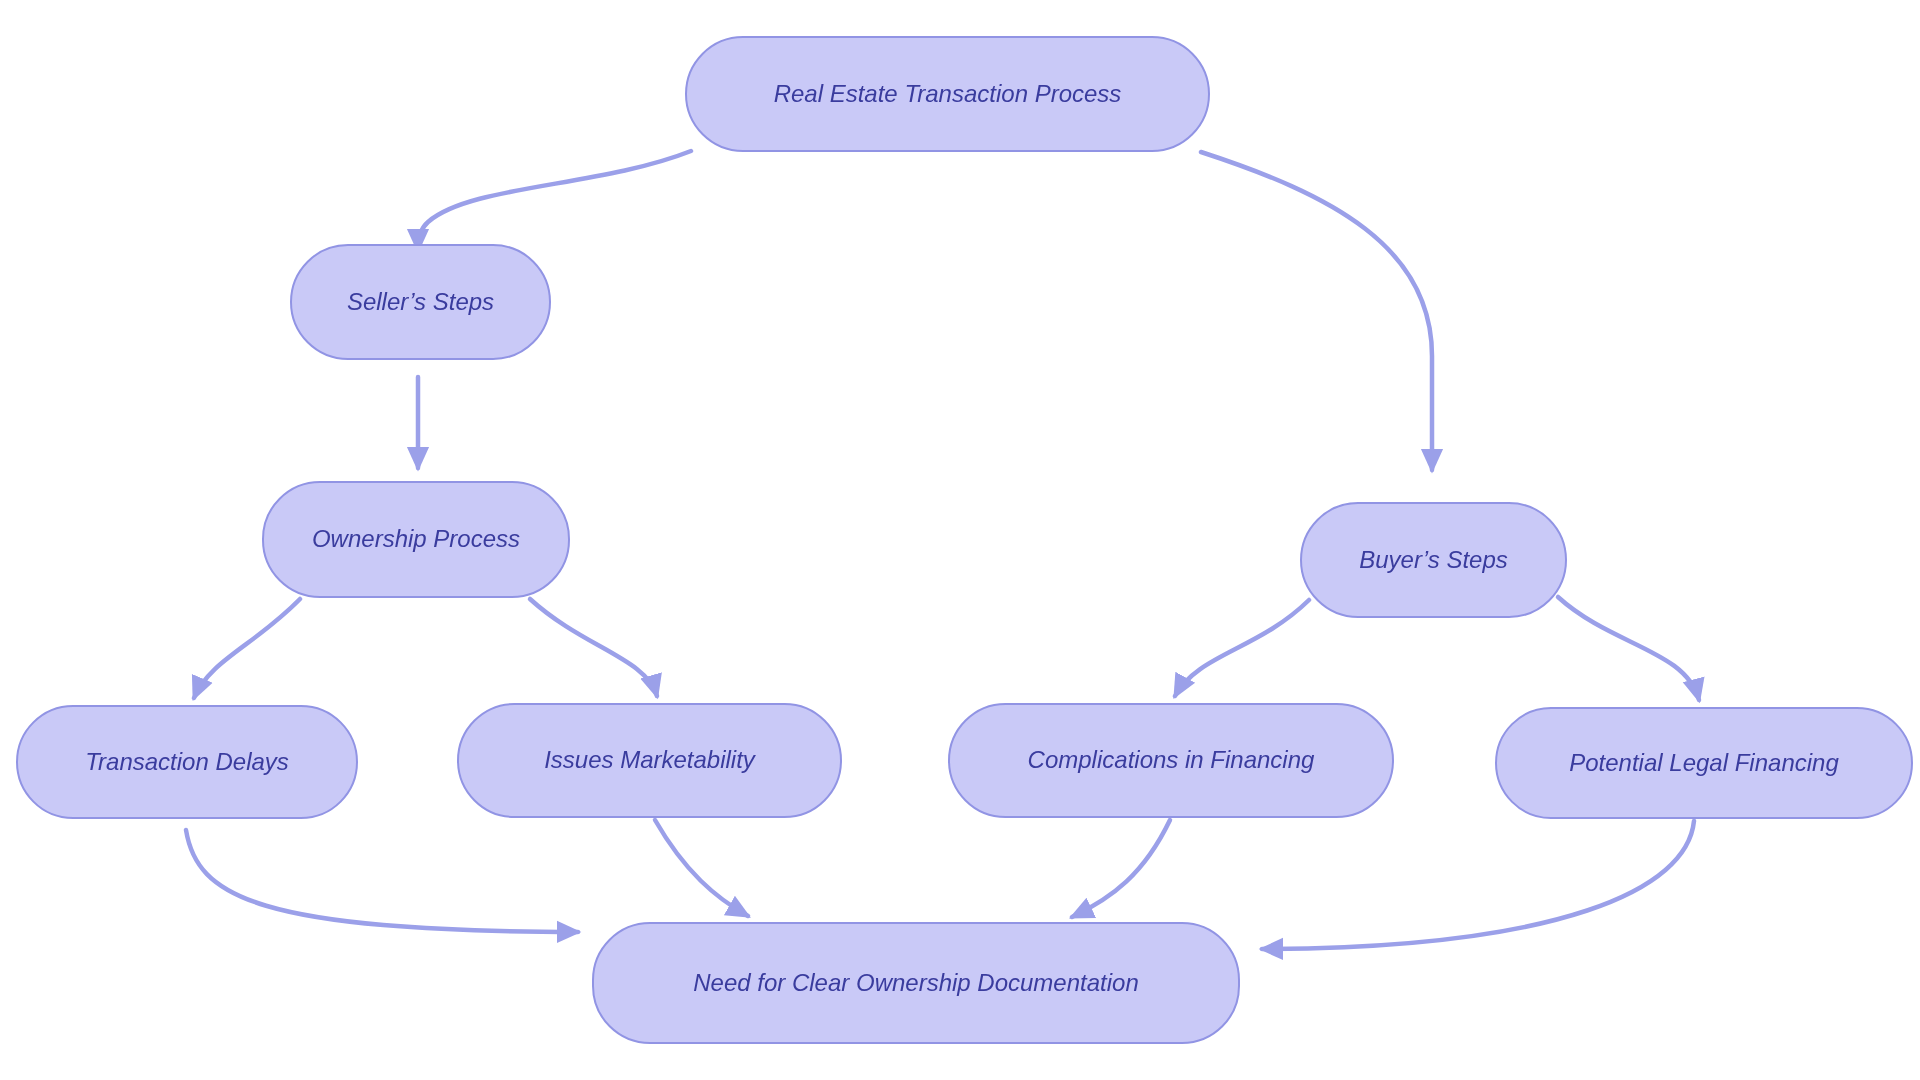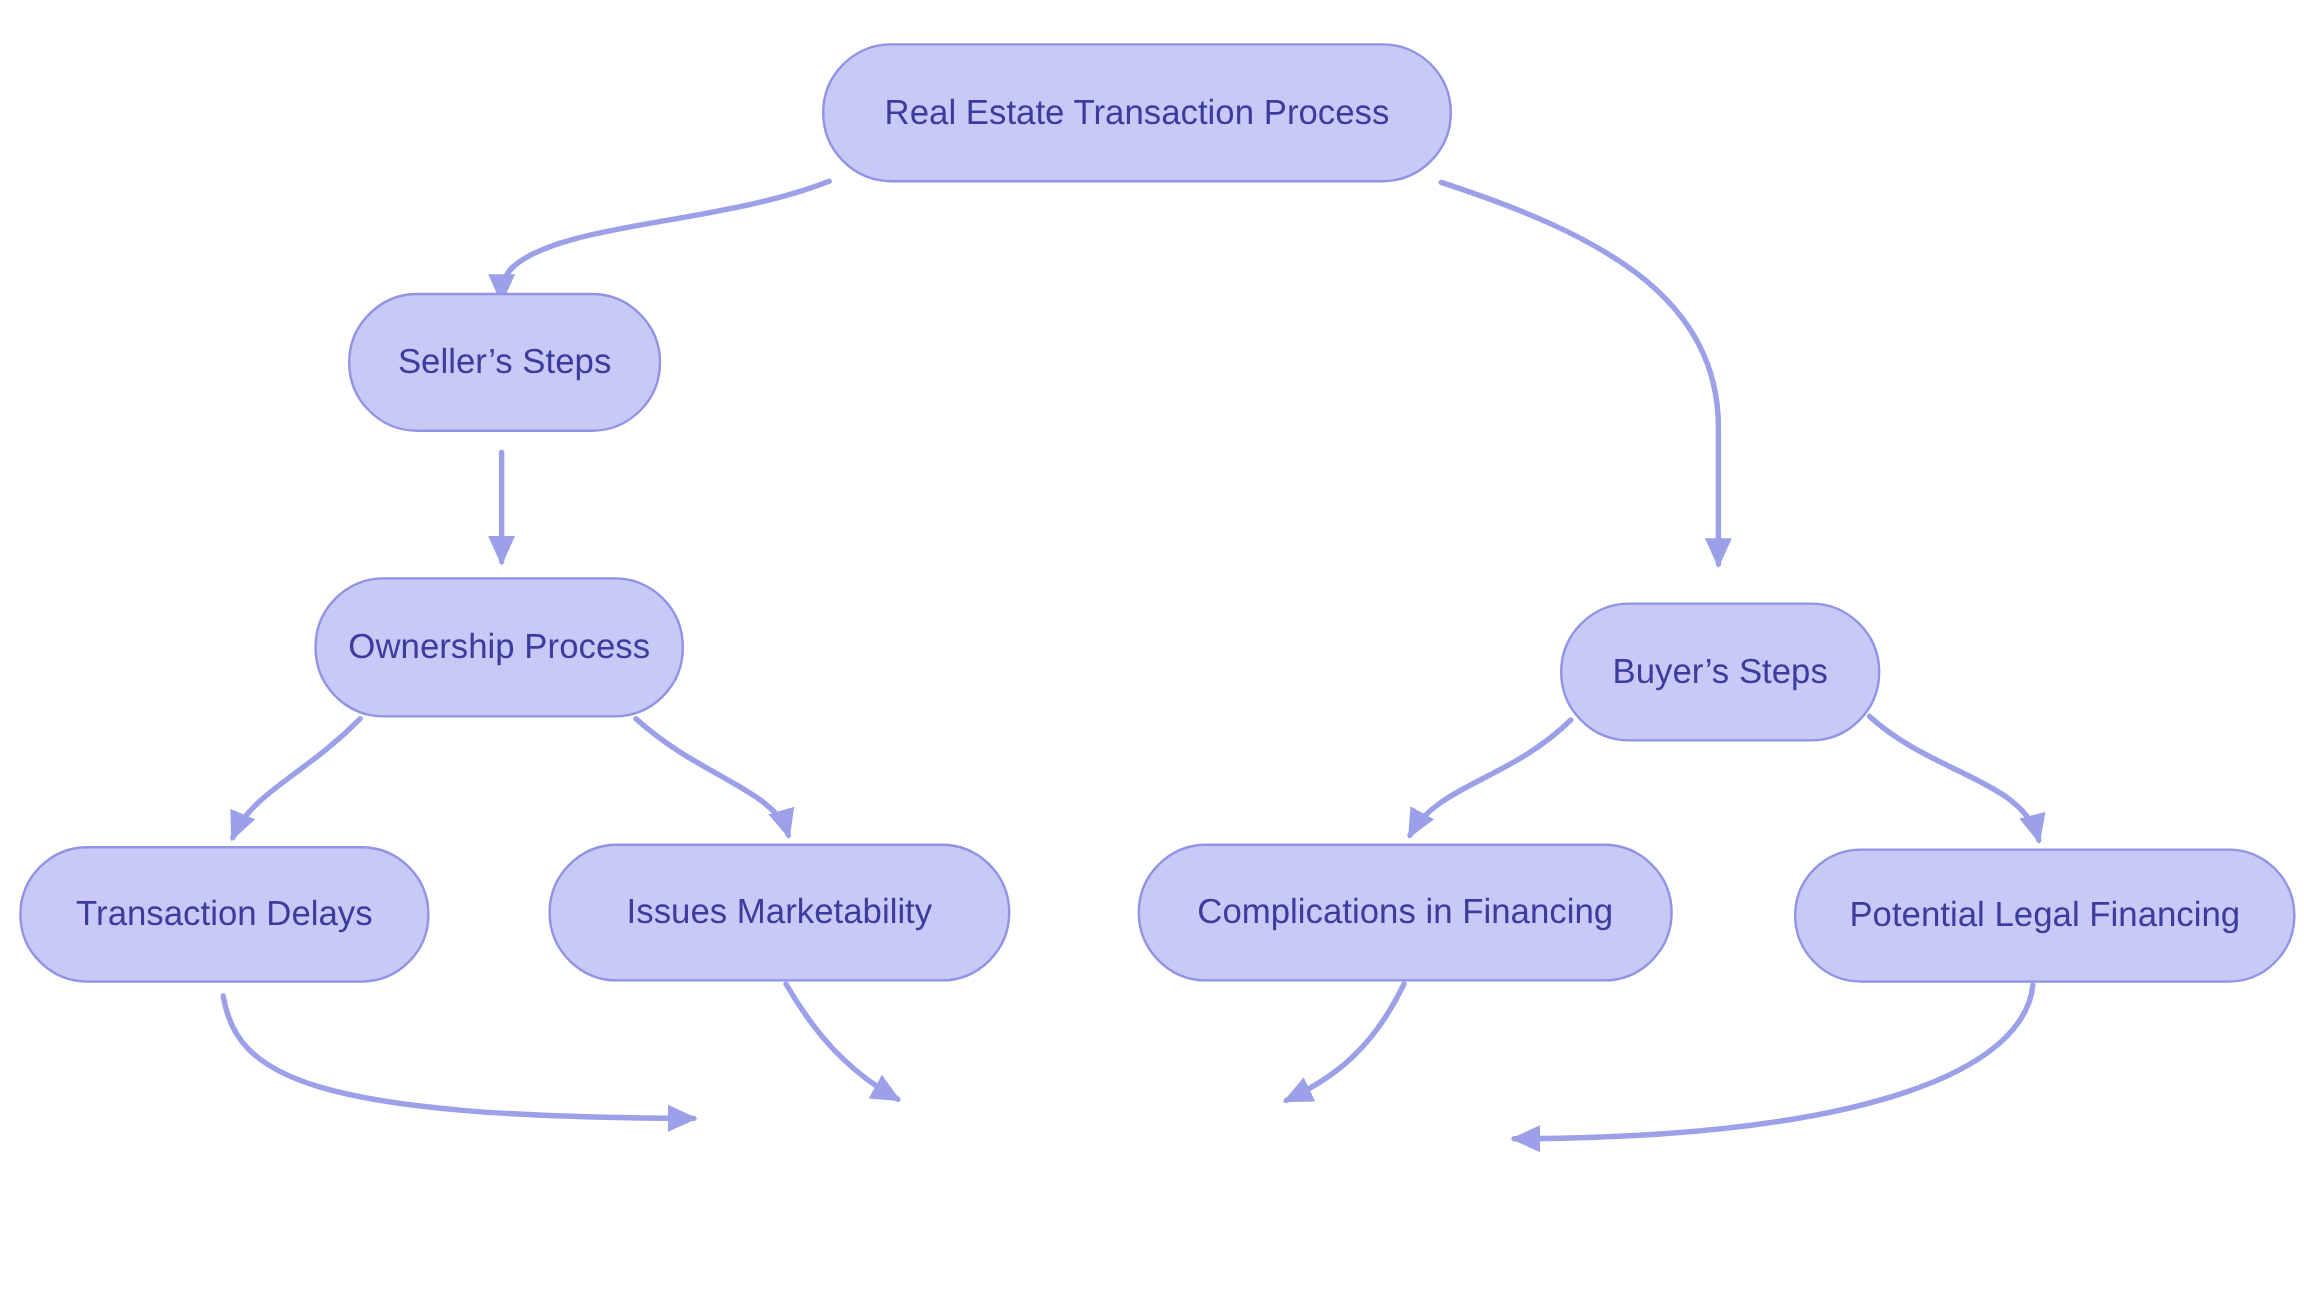--- a/index.html
+++ b/index.html
@@ -34,23 +34,24 @@
   .node {
     position: absolute;
     display: flex;
     align-items: center;
     justify-content: center;
     text-align: center;
     background: var(--node-fill);
     border: 2px solid var(--node-border);
     border-radius: 58px;
     color: var(--text-color);
-    font-size: 29px;
+    font-size: 24px;
     line-height: 1.2;
     padding: 0 20px;
+    font-style: italic;
   }
   
   .n-real-estate   { left: 685px;  top: 36px;  width: 525px; height: 116px; }
   .n-sellers       { left: 290px;  top: 244px; width: 261px; height: 116px; }
   .n-ownership     { left: 262px;  top: 481px; width: 308px; height: 117px; }
   .n-buyers        { left: 1300px; top: 482px; width: 267px; height: 116px; margin-top: 20px; }
   .n-delays        { left: 16px;   top: 705px; width: 342px; height: 114px; }
   .n-marketability { left: 457px;  top: 703px; width: 385px; height: 115px; }
   .n-financing     { left: 948px;  top: 703px; width: 446px; height: 115px; }
   .n-conflicts     { left: 1495px; top: 707px; width: 418px; height: 112px; }
@@ -98,14 +99,17 @@
   </div>
   <div class="node n-marketability">
     <span>Issues Marketability</span>
   </div>
   <div class="node n-financing">
     <span>Complications in Financing</span>
   </div>
   <div class="node n-conflicts">
     <span>Potential Legal Financing</span>
   </div>
+  <div class="node n-documentation">
+    <span>Need for Clear Ownership Documentation</span>
+  </div>
 
 </div>
 
 </body></html>

